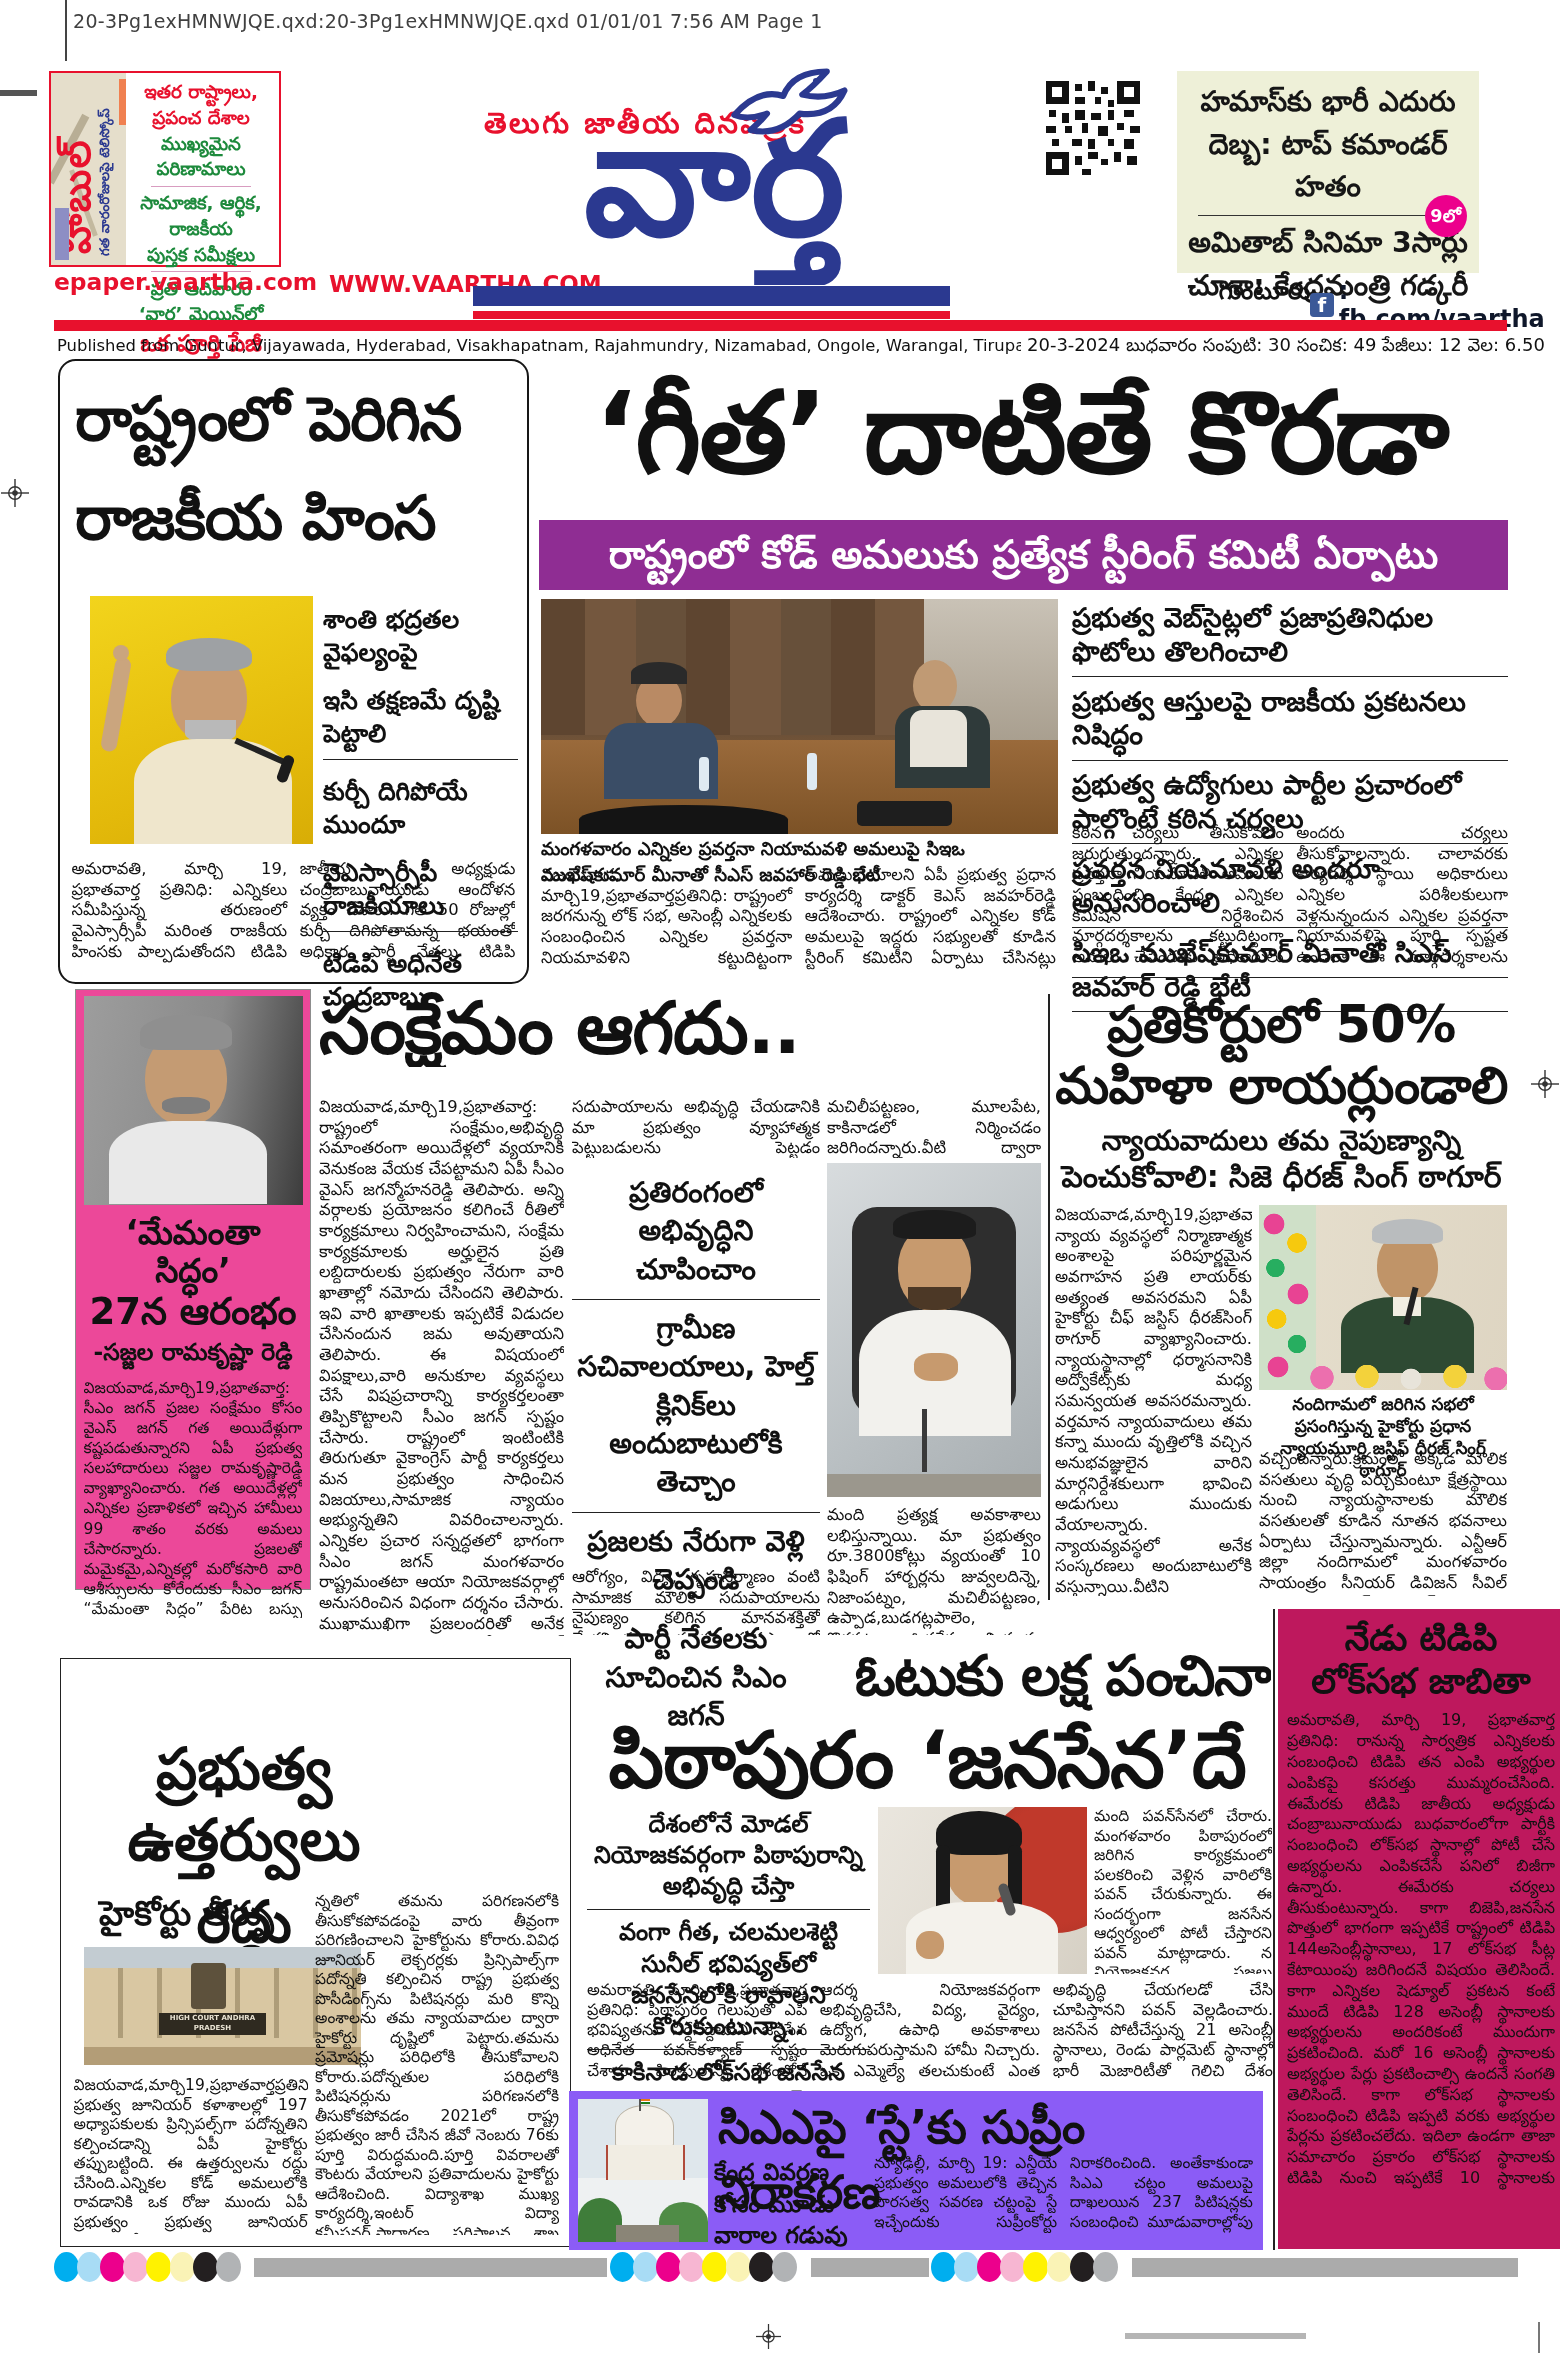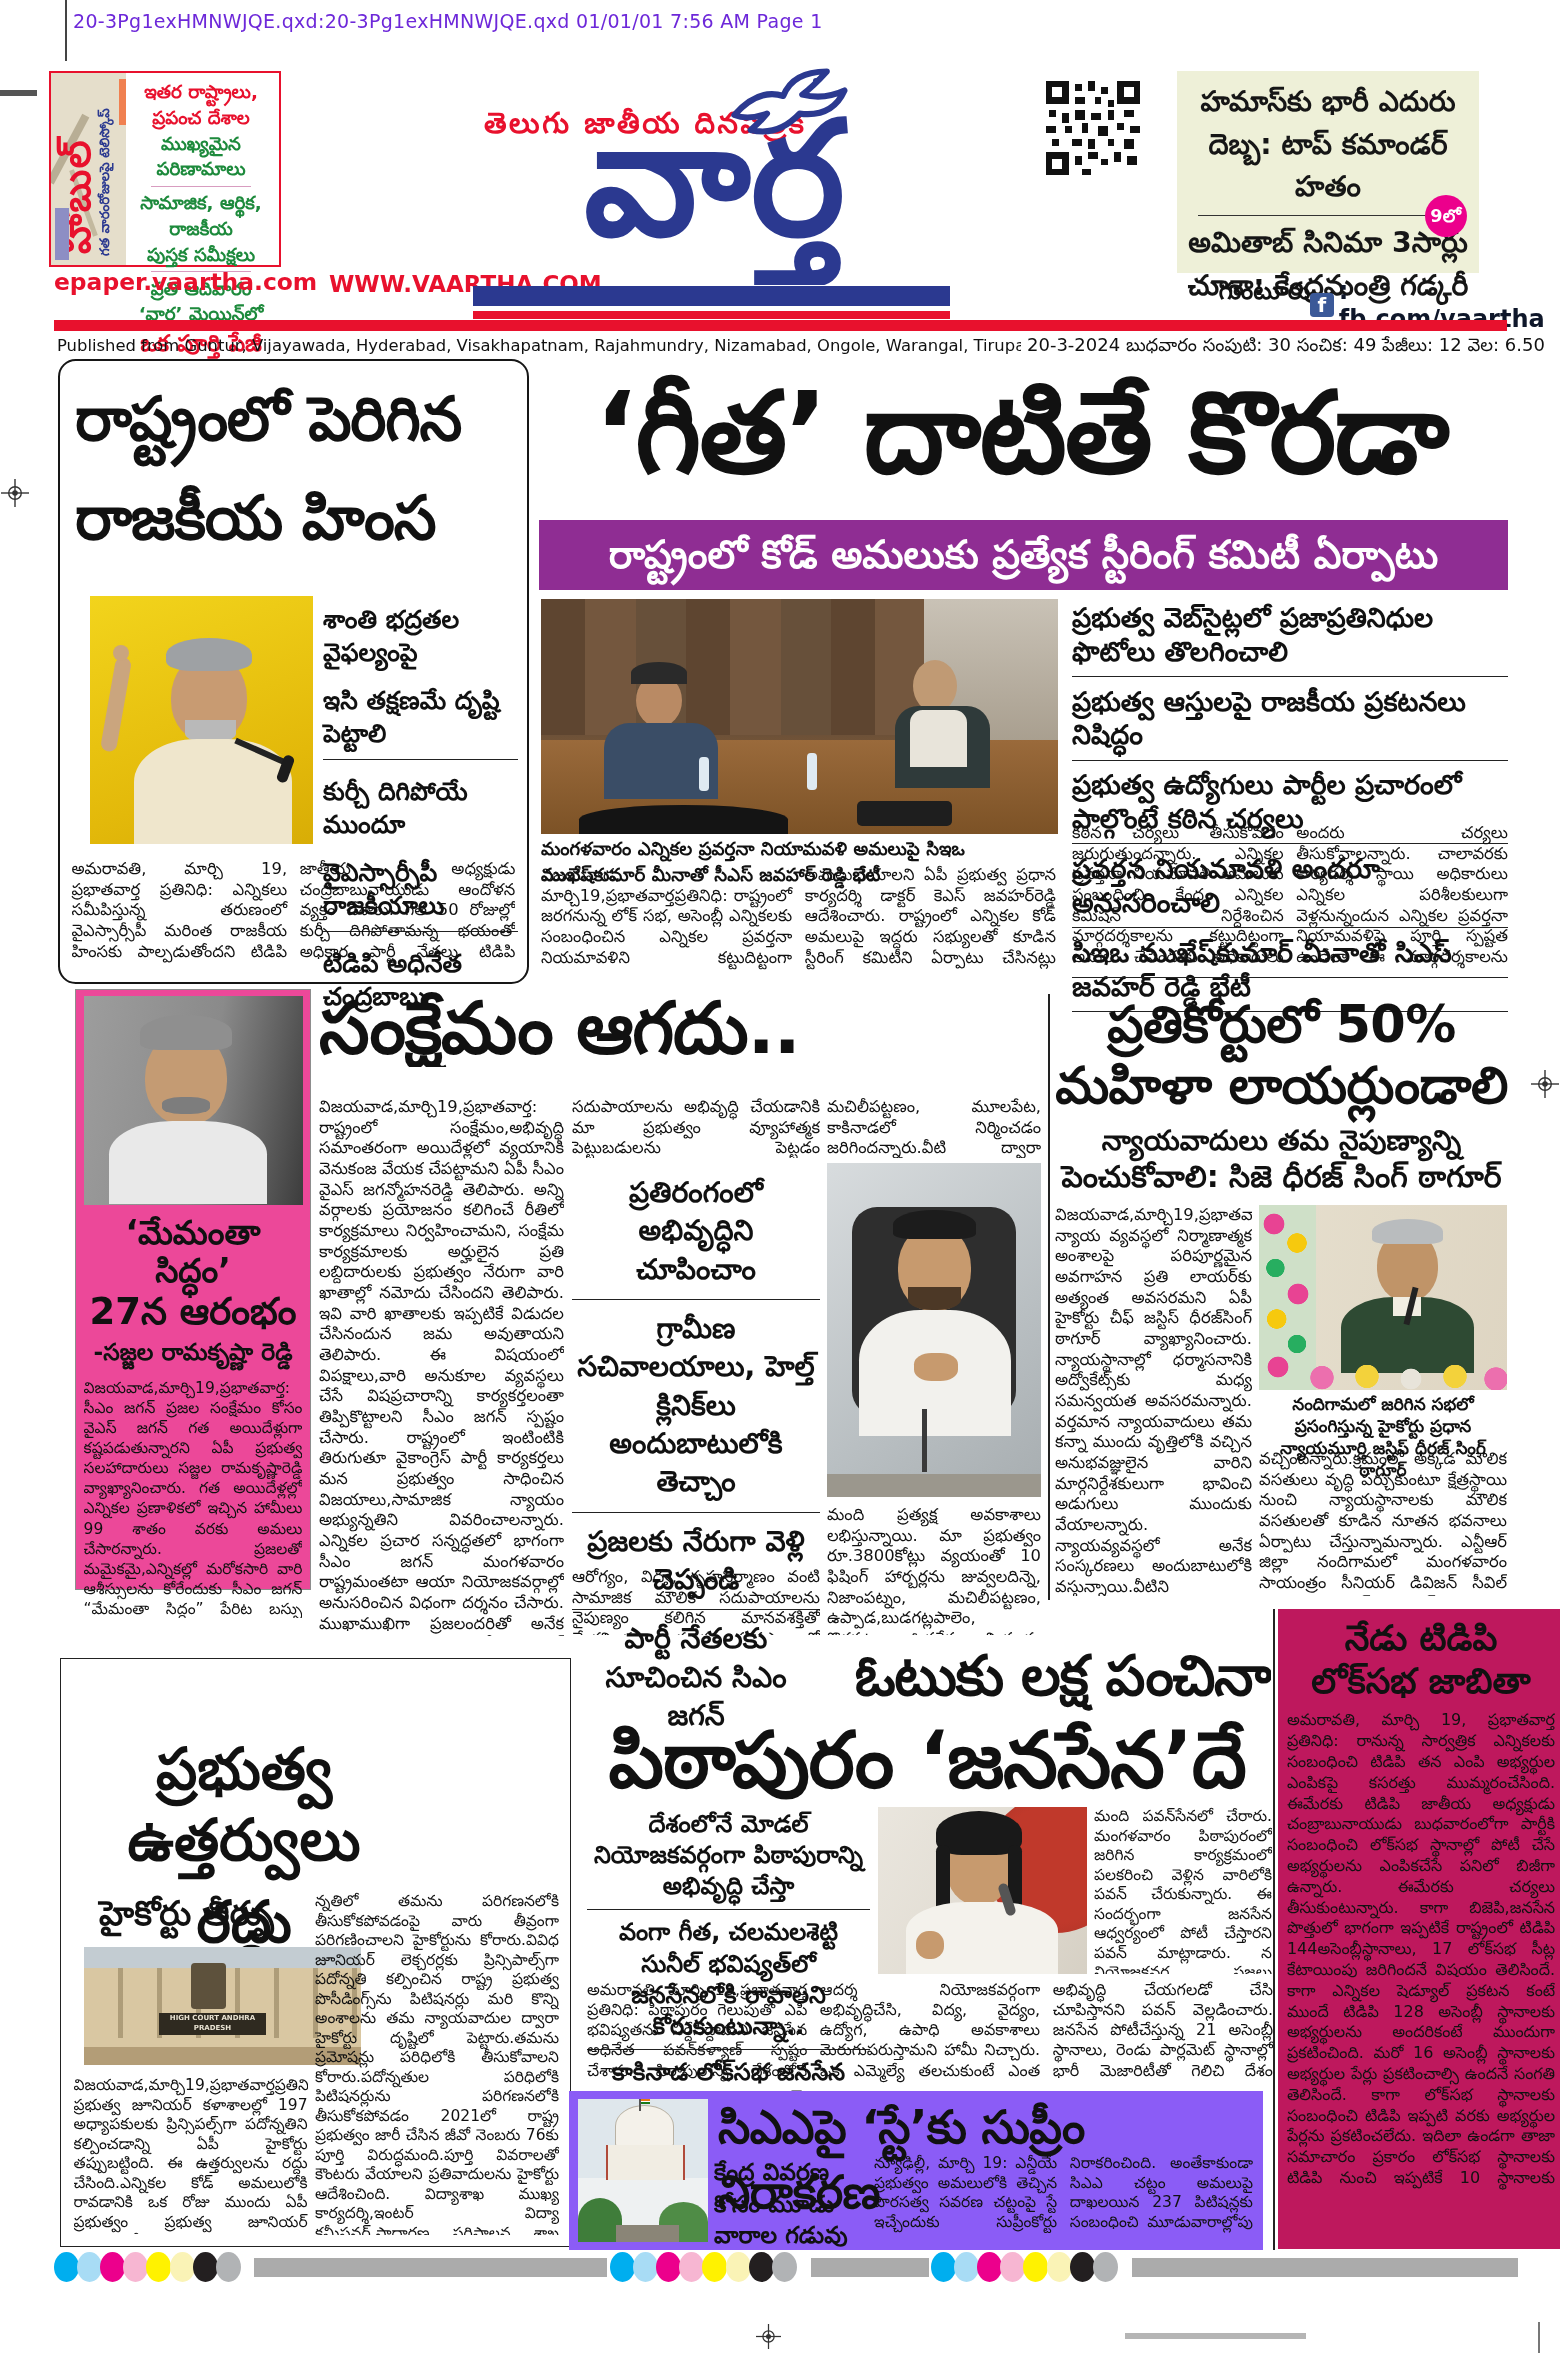--- a/index.html
+++ b/index.html
@@ -7,21 +7,21 @@
         font-family:"DejaVu Sans","Liberation Sans",sans-serif;color:#111;}
   .abs{position:absolute;}
   .jus{text-align:justify;}
   .clip{overflow:hidden;}
   .bt{font-size:16.4px;line-height:1.26;}
   .cols2{column-count:2;column-gap:12.6px;}
   .cols3{column-count:3;column-gap:12.6px;}
   .red{color:#e8112d;} .green{color:#1d8a3c;}
 
   
-  .qxd{left:73px;top:10px;font-size:19px;color:#6d28d9;letter-spacing:0.3px;}
+  .qxd{left:73px;top:10px;font-size:19px;color:#404040;letter-spacing:0.3px;}
   .qxd-tick{left:65px;top:0;width:1.9px;height:61px;background:#444;}
   .edge-dash{left:0;top:90px;width:37px;height:5.7px;background:#555;}
 
   
   .promo{left:49px;top:71px;width:228px;height:192px;border:2.5px solid #e8112d;background:#fff;}
   .promo-side{position:absolute;left:0;top:0;width:75px;height:100%;background:#e5decb;overflow:hidden;}
   .promo-vt{position:absolute;left:6.3px;top:3.8px;height:177px;writing-mode:vertical-rl;transform:rotate(180deg);
             font-size:39px;font-weight:900;color:#e8112d;letter-spacing:1.3px;line-height:1;}
   .promo-vt2{position:absolute;left:47px;top:6.3px;height:177px;writing-mode:vertical-rl;transform:rotate(180deg);
             font-size:13.3px;font-weight:bold;color:#2b3990;line-height:1.1;}

